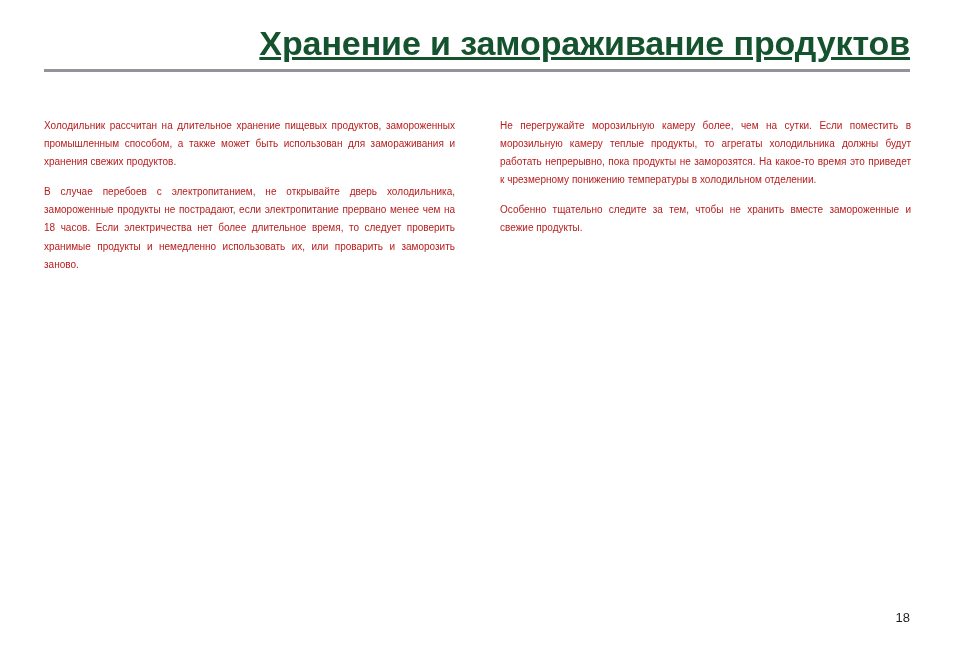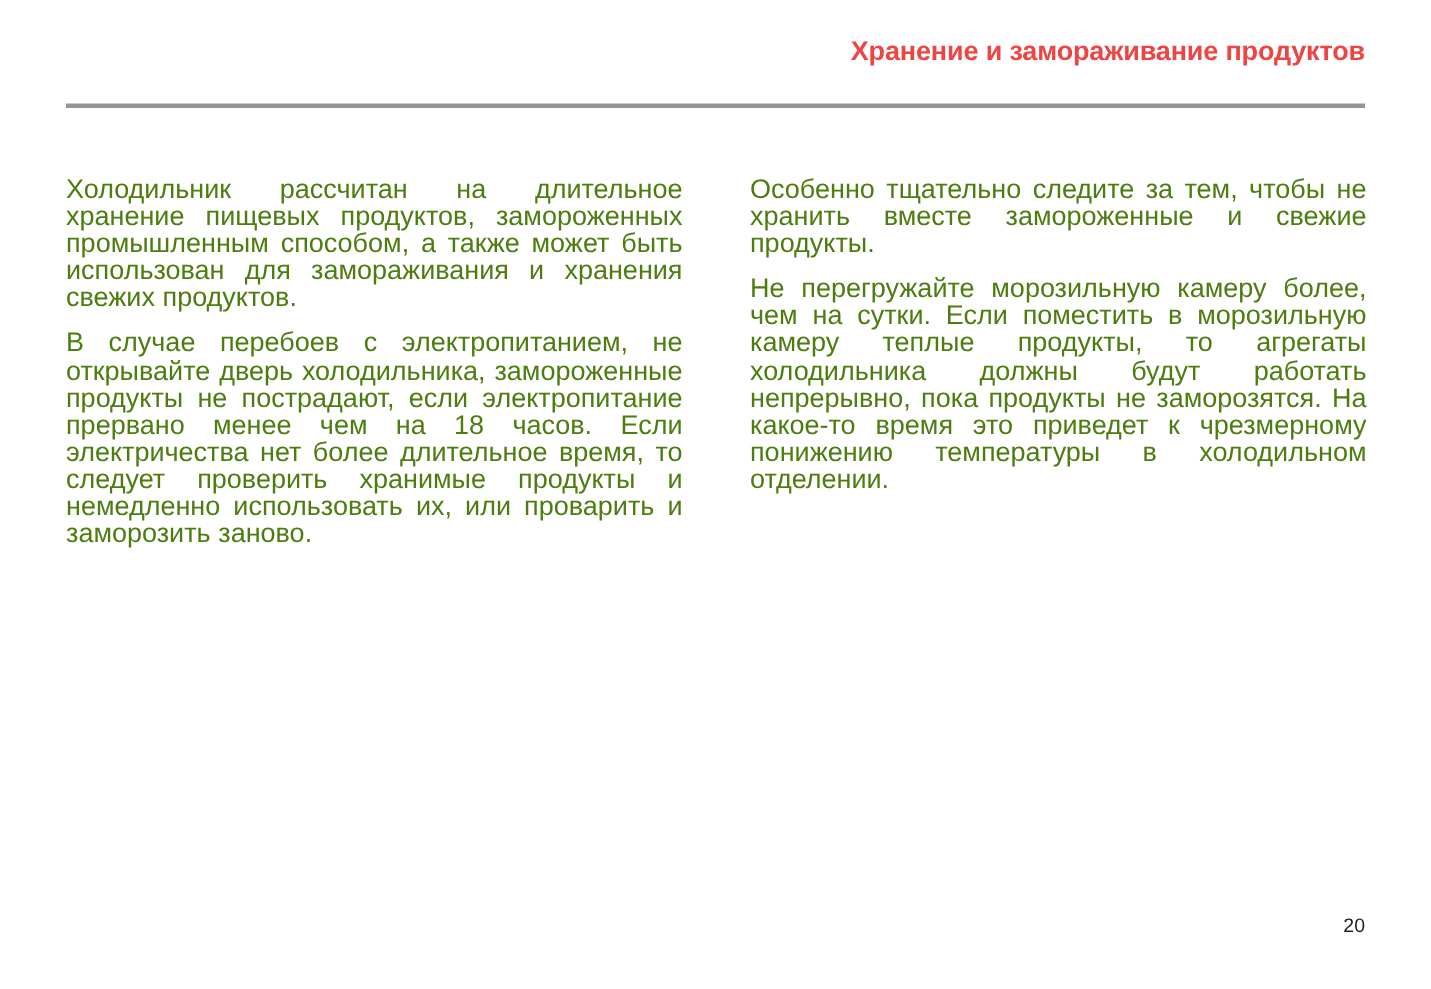--- a/index.html
+++ b/index.html
@@ -26,27 +26,28 @@
   
   #page-header {
     position: absolute;
     left: 44px;
     top: 24px;
     width: 866px;
   }
 
   #page-title {
     margin: 0;
-    font-size: 18px;
+    font-size: 34px;
     font-weight: bold;
     letter-spacing: -0.1px;
     line-height: 1.15;
     text-align: right;
-    color: #ef4444;
+    color: #14532d;
     white-space: nowrap;
+    text-decoration: underline;
   }
 
   #header-rule {
     position: absolute;
     left: 44px;
     top: 69px;
     width: 866px;
     height: 3px;
     background: #939399;
   }
@@ -63,25 +64,25 @@
     align-items: flex-start;
   }
 
   .column {
     width: 411px;
     flex: 0 0 411px;
   }
 
   .body-par {
     margin: 0 0 12px 0;
-    font-size: 18px;
+    font-size: 10px;
     line-height: 18.1px;
     text-align: justify;
     text-justify: inter-word;
-    color: #4d7c0f;
+    color: #b91c1c;
     hyphens: manual;
     word-spacing: 0.1px;
   }
 
   .body-par:last-child {
     margin-bottom: 0;
   }
 
   
   #page-footer {
@@ -110,23 +111,23 @@
   <div id="header-rule"></div>
 
   <div id="content">
 
     <div class="column">
       <p class="body-par">Холодильник рассчитан на длительное хранение пищевых продуктов, замороженных промышленным способом, а также может быть использован для замораживания и хранения свежих продуктов.</p>
       <p class="body-par">В случае перебоев с электропитанием, не открывайте дверь холодильника, замороженные продукты не пострадают, если электропитание прервано менее чем на 18 часов. Если электричества нет более длительное время, то следует проверить хранимые продукты и немедленно использовать их, или проварить  и заморозить заново.</p>
     </div>
 
     <div class="column">
+      <p class="body-par">Не перегружайте морозильную камеру более, чем на сутки. Если поместить в морозильную камеру теплые продукты, то агрегаты холодильника должны будут работать непрерывно, пока продукты не заморозятся. На какое-то время это приведет к чрезмерному понижению температуры в холодильном отделении.</p>
       <p class="body-par">Особенно тщательно следите за тем, чтобы не хранить вместе замороженные и свежие продукты.</p>
-      <p class="body-par">Не перегружайте морозильную камеру более, чем на сутки. Если поместить в морозильную камеру теплые продукты, то агрегаты холодильника должны будут работать непрерывно, пока продукты не заморозятся. На какое-то время это приведет к чрезмерному понижению температуры в холодильном отделении.</p>
     </div>
 
   </div>
 
   <div id="page-footer">
-    <span id="page-number">20</span>
+    <span id="page-number">18</span>
   </div>
 
 </div>
 
 </body></html>

